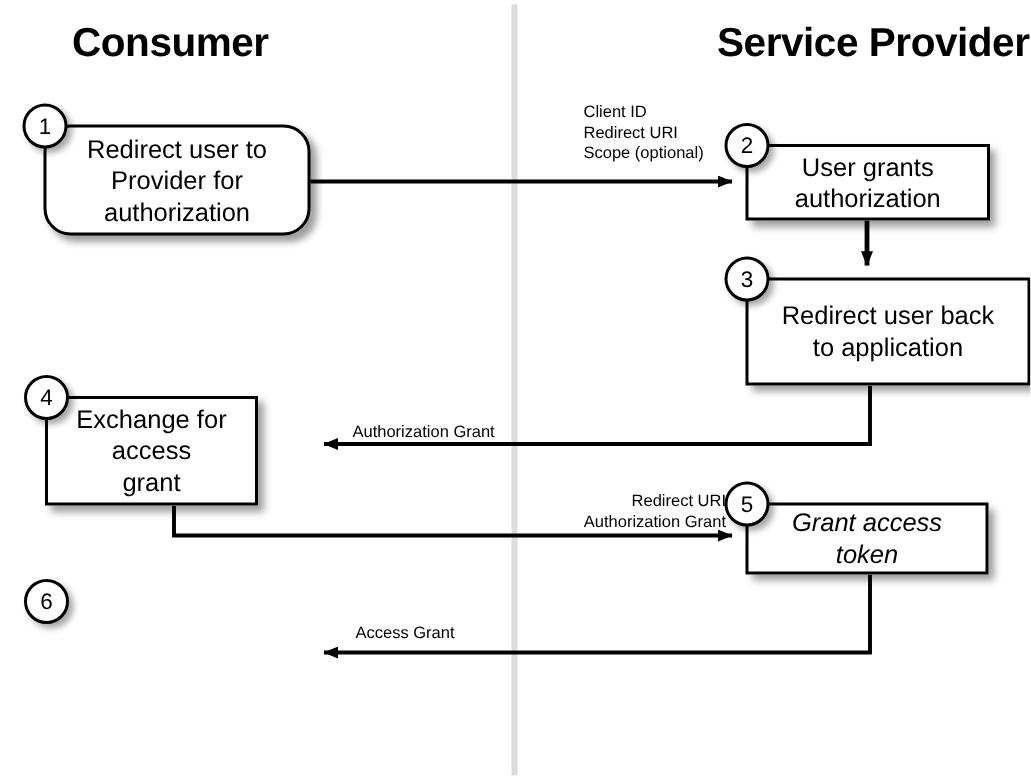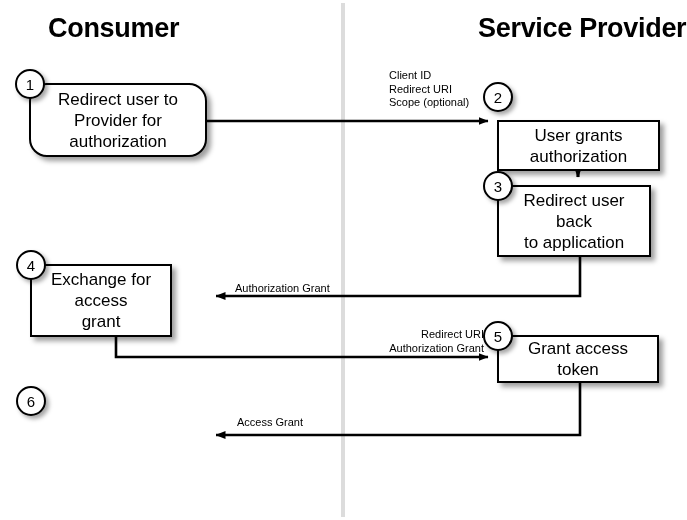--- a/index.html
+++ b/index.html
@@ -131,46 +131,46 @@
 
   <div class="node" style="left:29px; top:83px; width:178px; height:74px;border-radius:18px;">
     <span class="node-label" style="white-space:pre-line;">Redirect user to
 Provider for
 authorization</span>
   </div>
   <div class="badge" style="left:15px; top:69px;">
     <span>1</span>
   </div>
 
-  <div class="node" style="left:497px; top:96px; width:163px; height:51px;margin-top:24px;">
+  <div class="node" style="left:497px; top:96px; width:163px; height:51px;">
     <span class="node-label" style="white-space:pre-line;">User grants
 authorization</span>
   </div>
   <div class="badge" style="left:483px; top:82px;">
     <span>2</span>
   </div>
 
-  <div class="node" style="left:497px; top:185px; width:154px; height:72px;">
+  <div class="node" style="left:497px; top:185px; width:190px; height:72px;">
     <span class="node-label" style="white-space:pre-line;">Redirect user back
 to application</span>
   </div>
   <div class="badge" style="left:483px; top:171px;">
     <span>3</span>
   </div>
 
   <div class="node" style="left:30px; top:264px; width:142px; height:73px;">
     <span class="node-label" style="white-space:pre-line;">Exchange for access
 grant</span>
   </div>
   <div class="badge" style="left:16px; top:250px;">
     <span>4</span>
   </div>
 
   <div class="node" style="left:497px; top:335px; width:162px; height:48px;">
-    <span class="node-label" style="white-space:pre-line;">Grant access token</span>
+    <span class="node-label" style="white-space:pre-line;font-style:italic;">Grant access token</span>
   </div>
   <div class="badge" style="left:483px; top:321px;">
     <span>5</span>
   </div>
 
   <div class="badge" style="left:16px; top:386px;">
     <span>6</span>
   </div>
 
   <div class="edge-label" style="left:389px; top:69px;">Client ID

